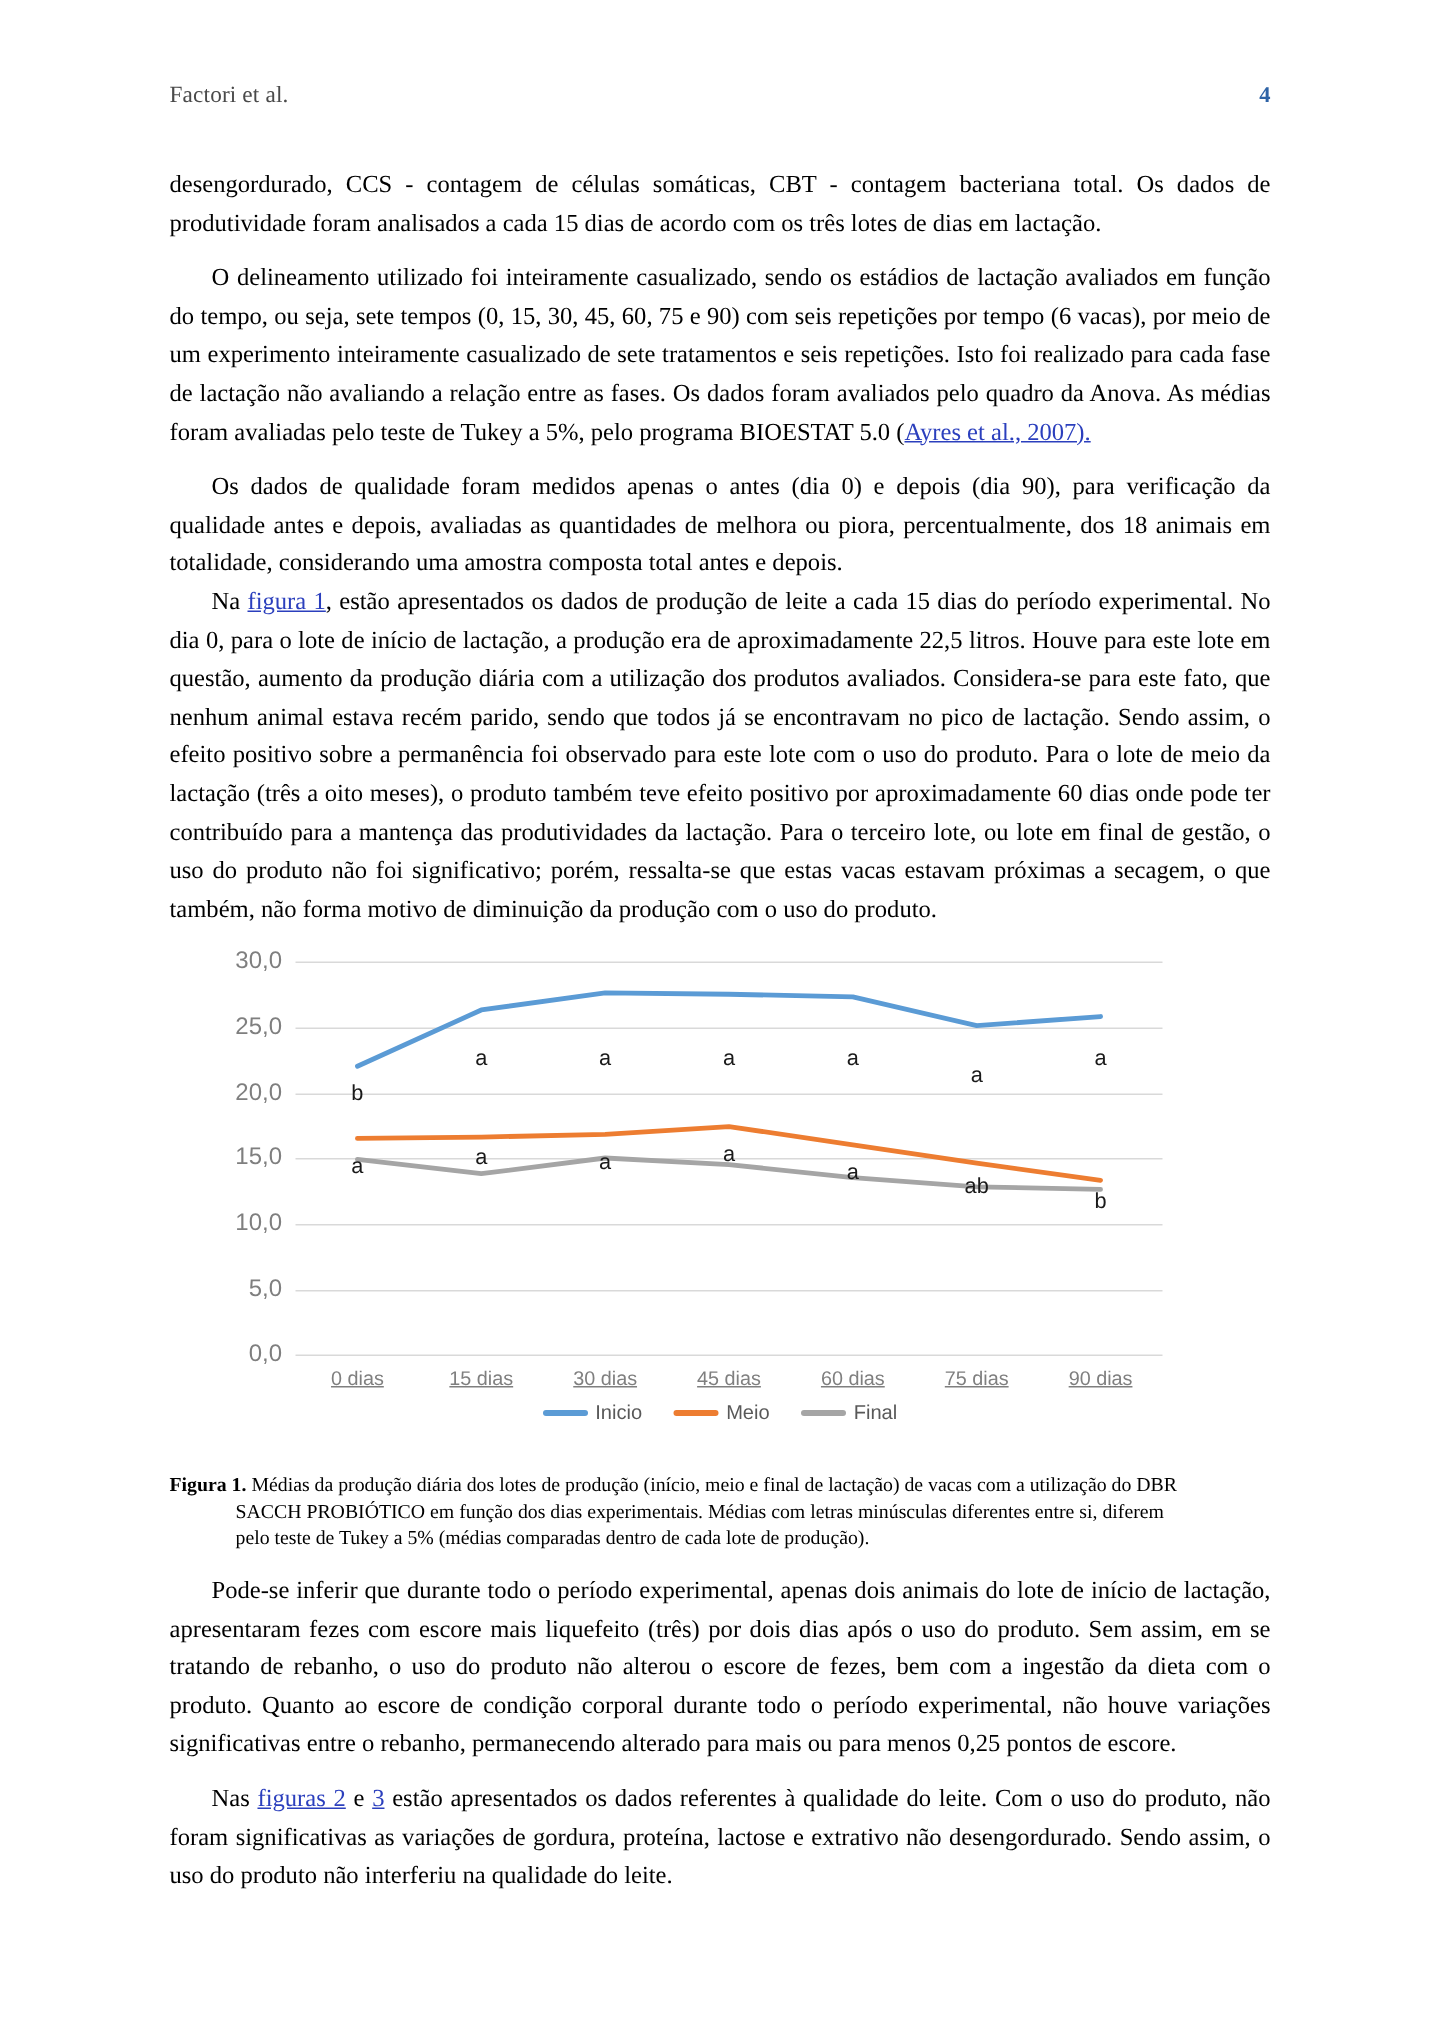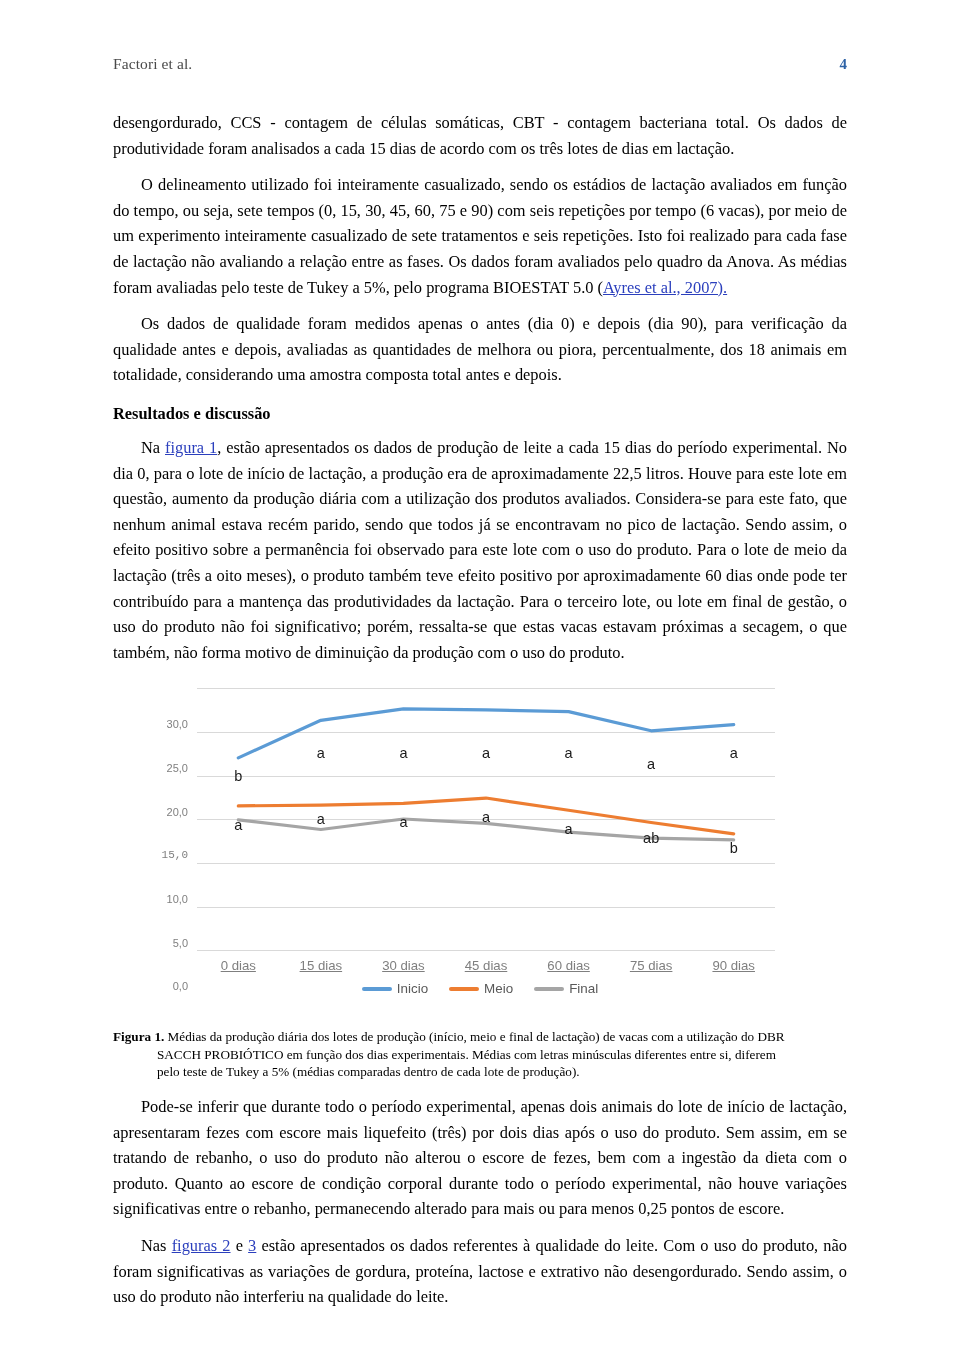--- a/index.html
+++ b/index.html
@@ -53,21 +53,21 @@
     left:84px; top:7px;
     width:578px; height:262px;
   }
   .gridline {
     position:absolute; left:0; width:100%; height:1px;
     background:#d9d9d9;
   }
   .ytick {
     position:absolute; right:calc(100% + 9px);
     transform:translateY(-50%);
-    font-size:11px; color:#7f7f7f; white-space:nowrap;margin-top:36px;
+    font-size:16px; color:#7f7f7f; white-space:nowrap;
   }
   .xtick {
     position:absolute; top:270px;
     transform:translateX(-50%);
     font-size:13.2px; color:#7f7f7f; white-space:nowrap;text-decoration:underline;
   }
   .series-svg { position:absolute; left:0; top:0; overflow:visible; }
   .annot {
     position:absolute;
     transform:translate(-50%,-50%);
@@ -121,41 +121,40 @@
   </div>
 
   <div class="content">
 
     <p class="para"><span>desengordurado, CCS - contagem de células somáticas, CBT - contagem bacteriana total. Os dados de produtividade foram analisados a cada 15 dias de acordo com os três lotes de dias em lactação.</span></p>
 
     <p class="para indent gap"><span>O delineamento utilizado foi inteiramente casualizado, sendo os estádios de lactação avaliados em função do tempo, ou seja, sete tempos (0, 15, 30, 45, 60, 75 e 90) com seis repetições por tempo (6 vacas), por meio de um experimento inteiramente casualizado de sete tratamentos e seis repetições. Isto foi realizado para cada fase de lactação não avaliando a relação entre as fases. Os dados foram avaliados pelo quadro da Anova. As médias foram avaliadas pelo teste de Tukey a 5%, pelo programa BIOESTAT 5.0 (</span><a class="lnk" href="#">Ayres et al., 2007).</a></p>
 
     <p class="para indent gap"><span>Os dados de qualidade foram medidos apenas o antes (dia 0) e depois (dia 90), para verificação da qualidade antes e depois, avaliadas as quantidades de melhora ou piora, percentualmente, dos 18 animais em totalidade, considerando uma amostra composta total antes e depois.</span></p>
 
-    <h2 class="section">Resultados e discussão</h2>
 
     <p class="para indent"><span>Na </span><a class="lnk" href="#">figura 1</a><span>, estão apresentados os dados de produção de leite a cada 15 dias do período experimental. No dia 0, para o lote de início de lactação, a produção era de aproximadamente 22,5 litros. Houve para este lote em questão, aumento da produção diária com a utilização dos produtos avaliados. Considera-se para este fato, que nenhum animal estava recém parido, sendo que todos já se encontravam no pico de lactação. Sendo assim, o efeito positivo sobre a permanência foi observado para este lote com o uso do produto. Para o lote de meio da lactação (três a oito meses), o produto também teve efeito positivo por aproximadamente 60 dias onde pode ter contribuído para a mantença das produtividades da lactação. Para o terceiro lote, ou lote em final de gestão, o uso do produto não foi significativo; porém, ressalta-se que estas vacas estavam próximas a secagem, o que também, não forma motivo de diminuição da produção com o uso do produto.</span></p>
 
     <div class="figure-wrap">
       <div class="chart">
         <div class="plot">
           <div id="gridlines">
               <div class="gridline" style="top: 262px;"></div>
               <div class="gridline" style="top: 218.333px;"></div>
               <div class="gridline" style="top: 174.667px;"></div>
               <div class="gridline" style="top: 131px;"></div>
               <div class="gridline" style="top: 87.3333px;"></div>
               <div class="gridline" style="top: 43.6667px;"></div>
               <div class="gridline" style="top: 0px;"></div>
             </div>
           <div id="yticks">
               <div class="ytick" style="top: 262px;">0,0</div>
               <div class="ytick" style="top: 218.333px;">5,0</div>
               <div class="ytick" style="top: 174.667px;">10,0</div>
-              <div class="ytick" style="top: 131px; font-family: Liberation Mono, monospace;">15,0</div>
+              <div class="ytick" style="top: 131px;">15,0</div>
               <div class="ytick" style="top: 87.3333px;">20,0</div>
               <div class="ytick" style="top: 43.6667px;">25,0</div>
               <div class="ytick" style="top: 0px;">30,0</div>
             </div>
           <div id="xticks">
               <div class="xtick" style="left: 41.2857px;">0 dias</div>
               <div class="xtick" style="left: 123.857px;">15 dias</div>
               <div class="xtick" style="left: 206.429px;">30 dias</div>
               <div class="xtick" style="left: 289px;">45 dias</div>
               <div class="xtick" style="left: 371.571px;">60 dias</div>

